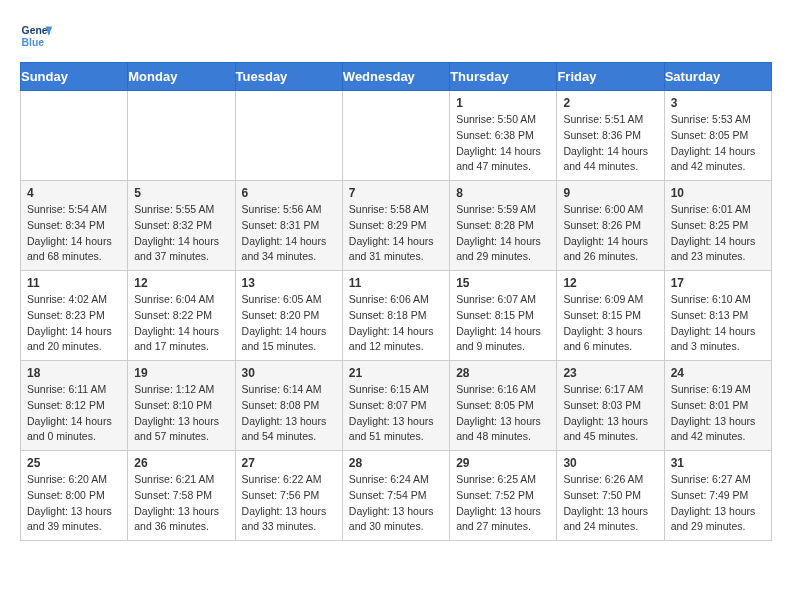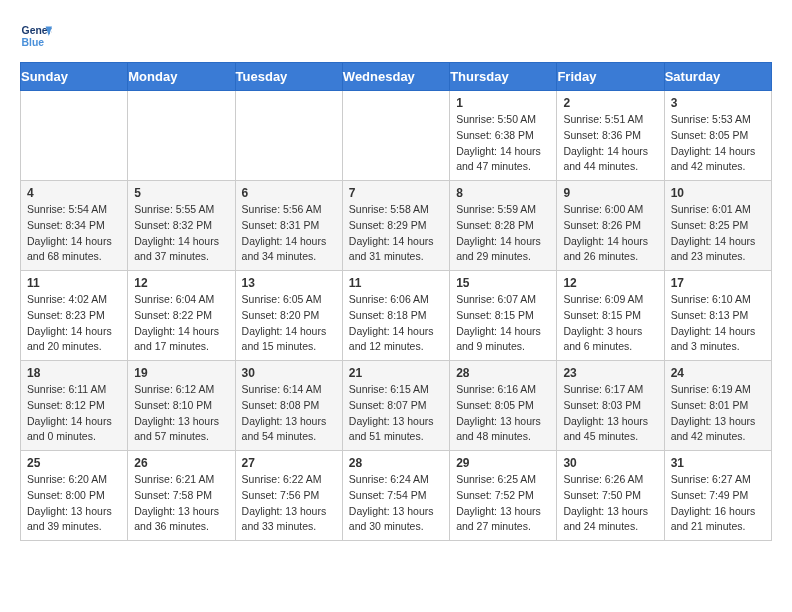--- a/index.html
+++ b/index.html
@@ -261,21 +261,21 @@
         <span class="day-number">18</span>
         <div class="day-info">
           <span>Sunrise: 6:11 AM</span><br>
           <span>Sunset: 8:12 PM</span><br>
           <span>Daylight: 14 hours and 0 minutes.</span>
         </div>
       </td>
         <td>
         <span class="day-number">19</span>
         <div class="day-info">
-          <span>Sunrise: 6:12 AM</span><br>
+          <span>Sunrise: 1:12 AM</span><br>
           <span>Sunset: 8:10 PM</span><br>
           <span>Daylight: 13 hours and 57 minutes.</span>
         </div>
       </td>
         <td>
         <span class="day-number">30</span>
         <div class="day-info">
           <span>Sunrise: 6:14 AM</span><br>
           <span>Sunset: 8:08 PM</span><br>
           <span>Daylight: 13 hours and 54 minutes.</span>
@@ -361,18 +361,18 @@
           <span>Sunrise: 6:26 AM</span><br>
           <span>Sunset: 7:50 PM</span><br>
           <span>Daylight: 13 hours and 24 minutes.</span>
         </div>
       </td>
         <td>
         <span class="day-number">31</span>
         <div class="day-info">
           <span>Sunrise: 6:27 AM</span><br>
           <span>Sunset: 7:49 PM</span><br>
-          <span>Daylight: 16 hours and 21 minutes.</span>
+          <span>Daylight: 13 hours and 29 minutes.</span>
         </div>
       </td>
       </tr>
     </tbody>
 </table>
 
 </body></html>

